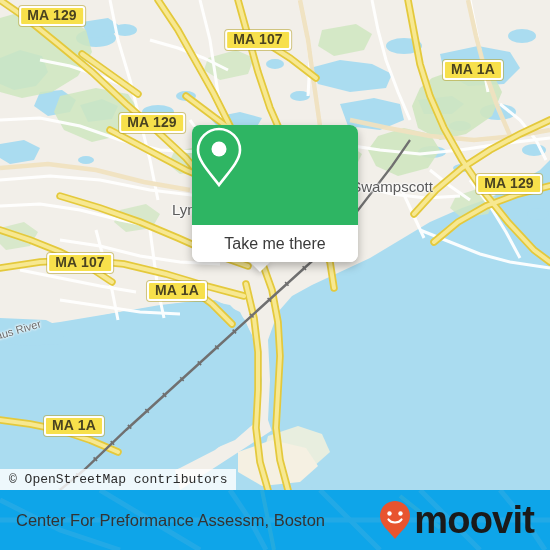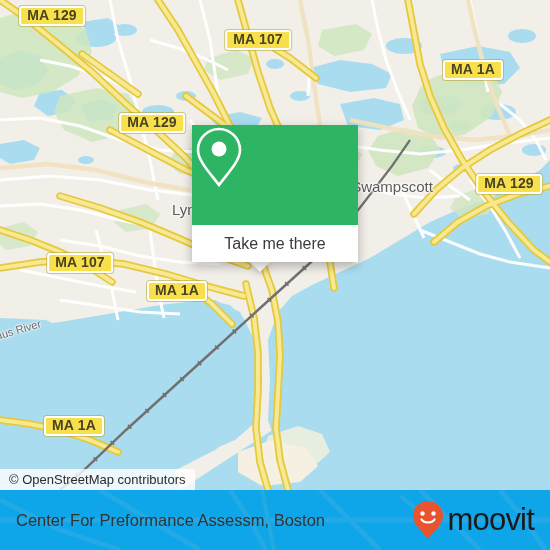--- a/index.html
+++ b/index.html
@@ -47,21 +47,21 @@
     position:absolute;
     color:#6b6b6b;
     font-size:11px;
     white-space:nowrap;
     text-shadow:0 0 3px #fff,0 0 3px #fff,0 0 2px #fff;
   }
 
   
   .card{
     position:absolute;left:192px;top:125px;width:166px;
-    border-radius:0;overflow:hidden;
+    border-radius:8px;overflow:hidden;
     box-shadow:0 4px 10px rgba(0,0,0,.28);
     background:#fff;
   }
   .card-top{
     height:100px;
     display:flex;align-items:center;justify-content:center;
   }
   .pin-svg{display:block;}
   .card-bottom{
     height:37px;
@@ -81,20 +81,21 @@
   }
 
   
   .attrib{
     position:absolute;left:0;top:469px;
     background:rgba(255,255,255,.80);
     color:#2b2b2b;
     font-size:13px;
     padding:3px 9px 4px 9px;
     white-space:nowrap;
+    font-family:Liberation Mono, monospace;
   }
 
   
   .footer{
     position:absolute;left:0;top:490px;width:550px;height:70px;
     background:#0ea5e9;
     overflow:hidden;
   }
   .footer-watermark{
     position:absolute;left:0;top:-490px;opacity:.10;
@@ -108,22 +109,22 @@
     box-sizing:border-box;
   }
   .footer-title{
     color:#333333;
     font-size:16.5px;
     white-space:nowrap;
   }
   .brand{display:flex;align-items:center;gap:2px;}
   .brand-word{
     color:#1a1a1a;
-    font-size:31px;
-    font-weight:normal;
+    font-size:38px;
+    font-weight:bold;
     letter-spacing:-0.8px;
     line-height:30px;
   }
 </style>
 </head>
 <body>
 
 <div id="root">
 
   <div class="map">

